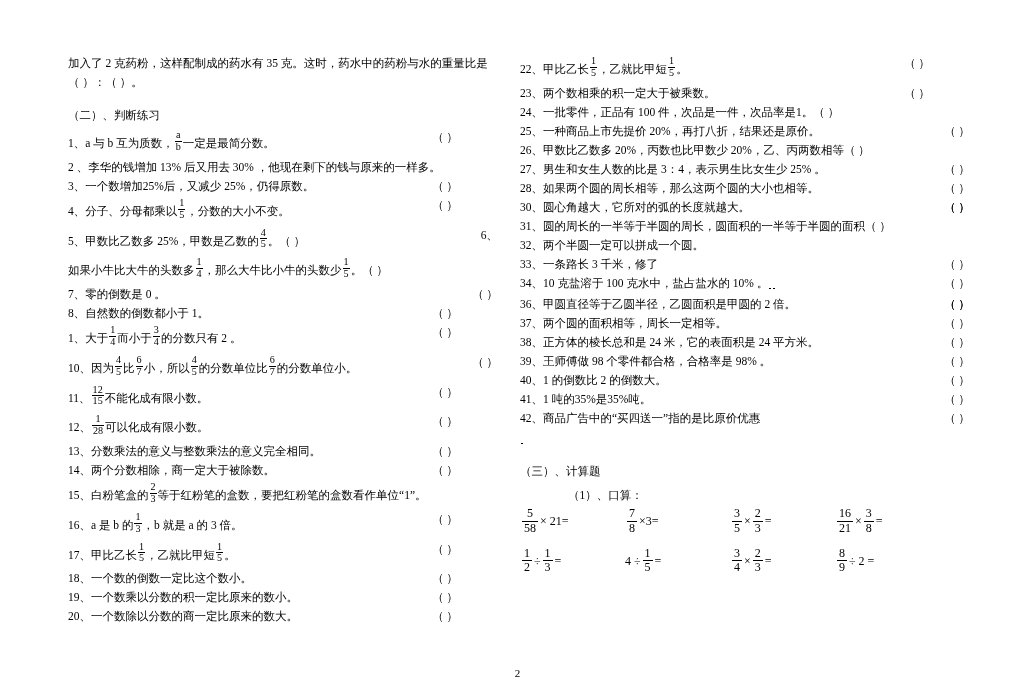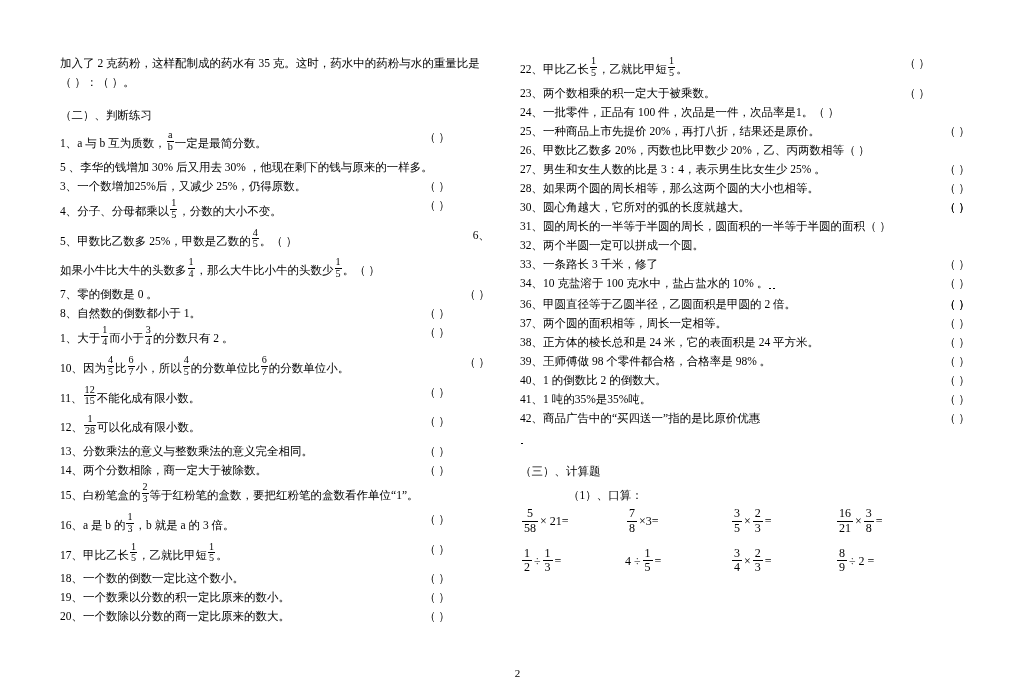--- a/index.html
+++ b/index.html
@@ -21,21 +21,21 @@
     width: 1035px;
     height: 693px;
   }
   .col {
     position: absolute;
     top: 58px;
     font-size: 11.5px;
     line-height: 1.0;
   }
   .col-left {
-    left: 60px;
+    left: 68px;
     width: 430px;
   }
   .col-right {
     left: 520px;
     width: 450px;
   }
   .line {
     display: block;
     white-space: nowrap;
     margin-bottom: 7.5px;
@@ -117,21 +117,21 @@
     <span class="line">加入了 2 克药粉，这样配制成的药水有 35 克。这时，药水中的药粉与水的重量比是</span>
     <span class="line">（     ）：（      ）。</span>
 
     <span class="sec">（二）、判断练习</span>
 
     <span class="line">
       <span>1、a 与 b 互为质数，</span><span class="frac"><span class="num">a</span><span class="den">b</span></span><span>一定是最简分数。</span><span class="tail2">（    ）</span>
     </span>
 
     <span class="line">
-      <span>5 、李华的钱增加 30% 后又用去 30% ，他现在剩下的钱与原来的一样多。</span>
+      <span>2 、李华的钱增加 13% 后又用去 30% ，他现在剩下的钱与原来的一样多。</span>
     </span>
 
     <span class="line">
       <span>3、一个数增加25%后，又减少 25%，仍得原数。</span><span class="tail2">（    ）</span>
     </span>
 
     <span class="line">
       <span>4、分子、分母都乘以</span><span class="frac"><span class="num">1</span><span class="den">5</span></span><span>，分数的大小不变。</span><span class="tail2">（    ）</span>
     </span>
 

